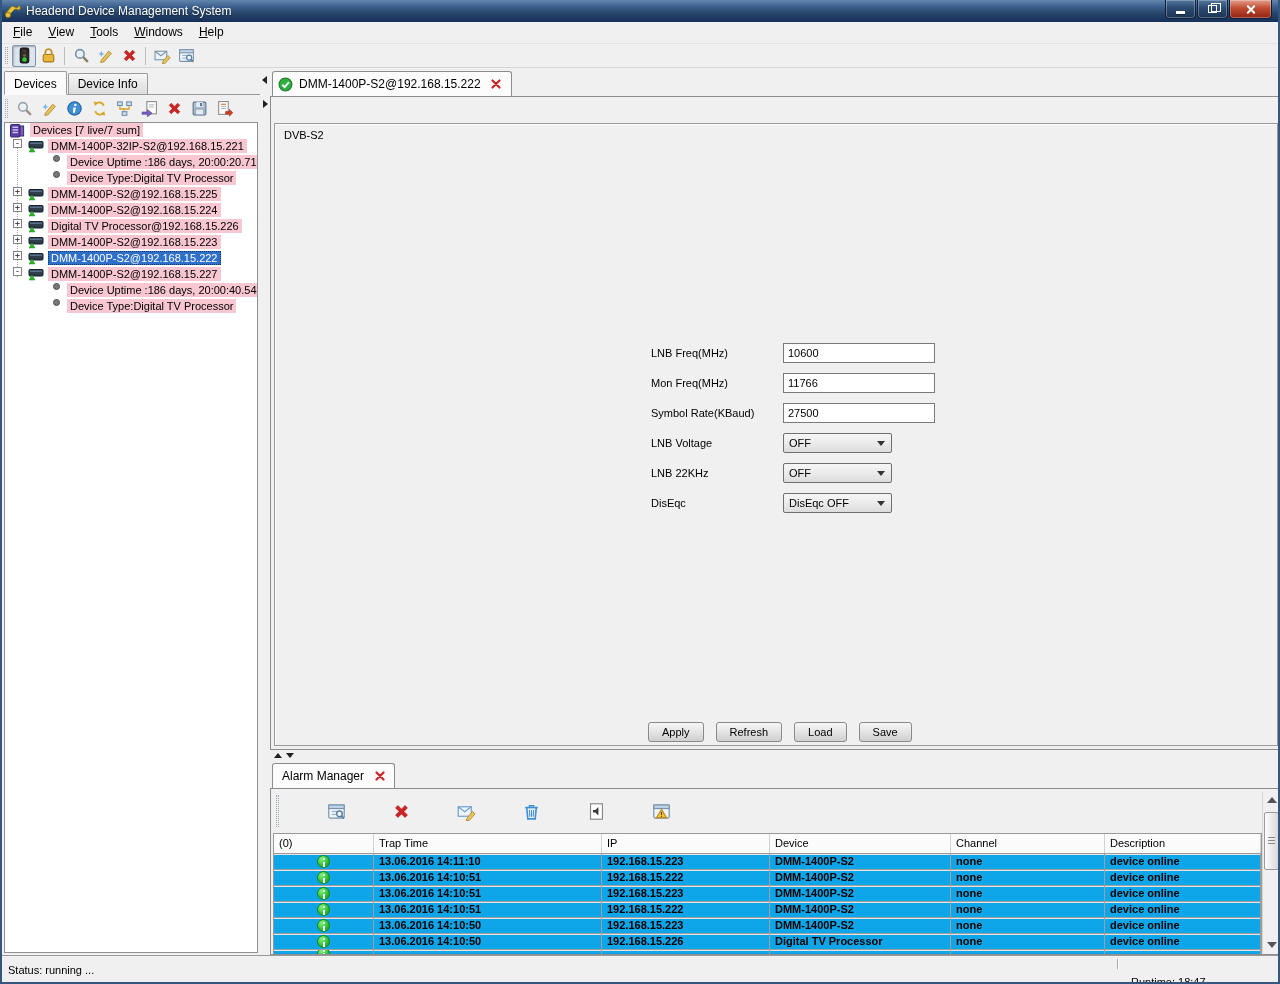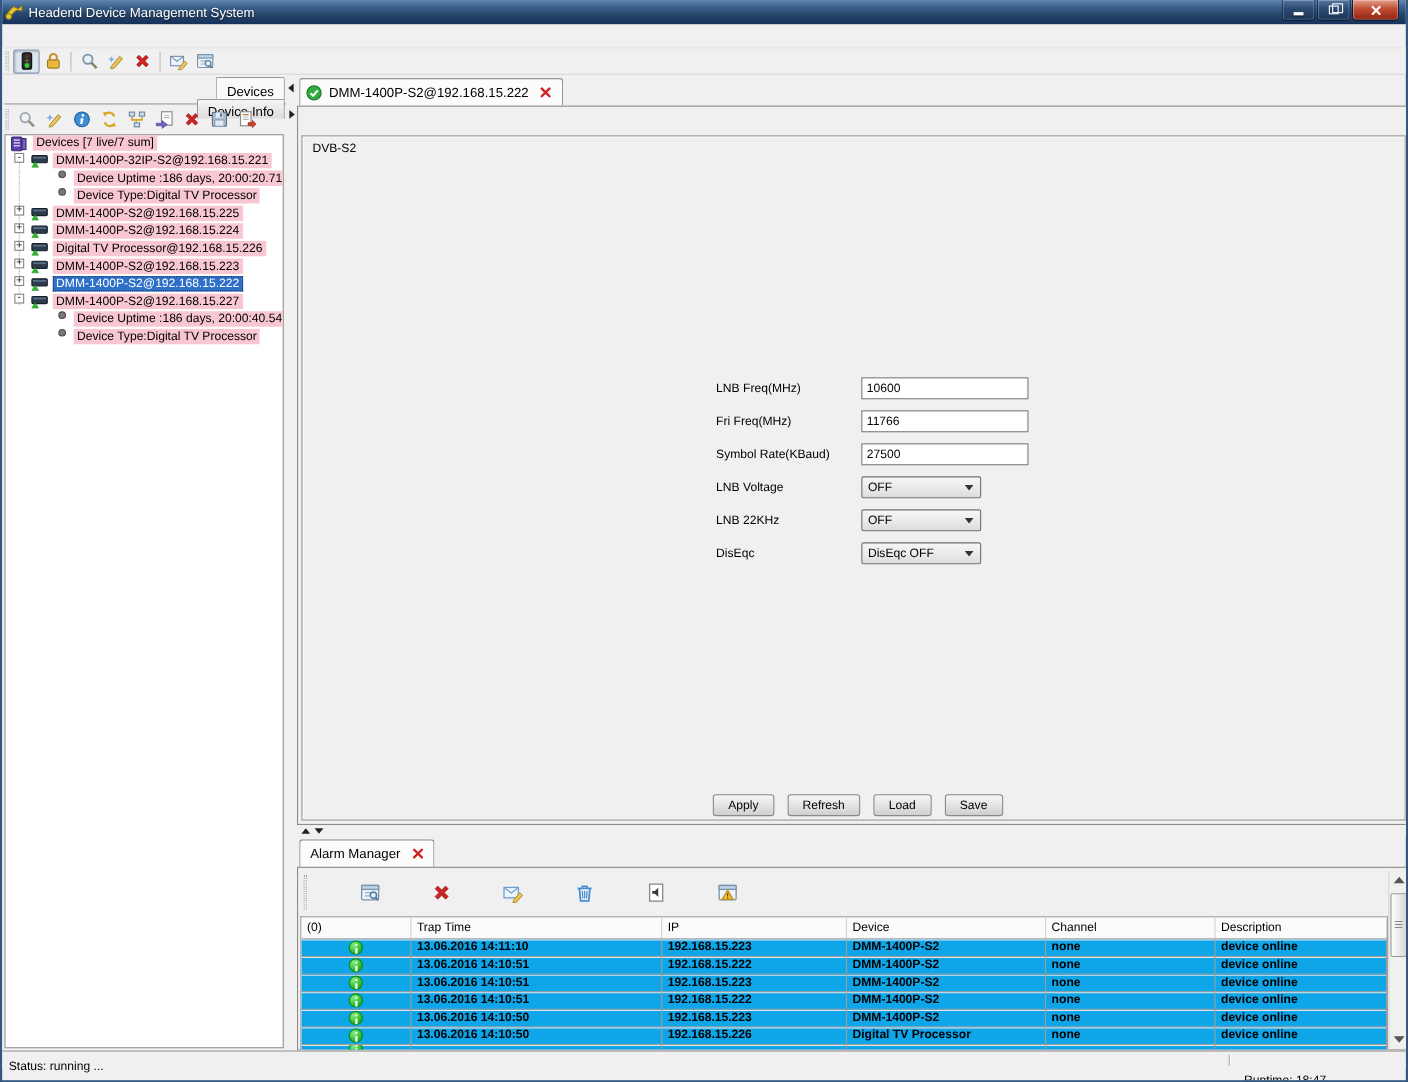--- a/index.html
+++ b/index.html
@@ -35,21 +35,21 @@
     border-top:1px solid #e3e3e3; border-bottom:1px solid #d7d7d7; display:flex; align-items:center; }
   .grip { width:3px; align-self:stretch; margin:3px 4px 3px 3px; border-left:1px dotted #9fa8b2; border-right:1px dotted #9fa8b2; }
   .tbtn { width:24px; height:22px; display:flex; align-items:center; justify-content:center; }
   .tbtn.pressed { border:1px solid #8096ad; border-radius:2px; background:#dce6f0; box-shadow:inset 1px 1px 2px rgba(0,0,0,.25); }
   .tsep { width:1px; height:18px; background:#bcbcbc; margin:0 4px; }
   .tbtn svg { width:17px; height:17px; }
 
   
   .left-panel { position:absolute; left:0; top:68px; width:258px; height:887px; background:#f0f0f0; }
   .lp-tabs { position:absolute; top:2px; left:2px; right:0; height:25px; display:flex; align-items:flex-end;
-    border-bottom:1px solid #9a9a9a;flex-direction:column; }
+    border-bottom:1px solid #9a9a9a; }
   .lp-tab { height:21px; padding:3px 9px 0; border:1px solid #9a9a9a; border-bottom:none;
     background:linear-gradient(#f6f6f6,#dcdcdc); border-radius:2px 2px 0 0; margin-right:1px; font-size:12px; }
   .lp-tab.active { height:24px; background:#fafafa; margin-bottom:-1px; border-bottom:1px solid #fafafa; padding-top:5px; }
   .lp-toolbar { position:absolute; top:28px; left:0; right:0; height:25px; display:flex; align-items:center; }
   .lp-toolbar .tbtn { width:25px; }
   .tree { position:absolute; left:2px; top:54px; width:254px; bottom:2px; background:#fff;
     border:1px solid #8f8f8f; font-size:11px; overflow:hidden; }
   .trow { position:relative; height:16px; display:flex; align-items:flex-start; white-space:nowrap; }
   .hl { background:#f8c7d2; padding:1px 3px; }
   .trow.selected .hl { background:#2e6fc9; color:#fff; outline:1px dotted #14355f; outline-offset:-1px; }
@@ -151,20 +151,27 @@
         </div>
       <div class="wbtn">
           <span class="glyph-max"></span>
         </div>
       <div class="wbtn close">
           <span class="glyph-x"></span>
         </div>
     </div>
   </div>
 
+  <div class="menubar">
+    <span class="menu-item">File</span>
+    <span class="menu-item">View</span>
+    <span class="menu-item">Tools</span>
+    <span class="menu-item">Windows</span>
+    <span class="menu-item">Help</span>
+  </div>
 
   <div class="toolbar">
     <div class="grip"></div>
     <div class="tbtn pressed">
       <svg viewBox="0 0 16 16">
           <rect x="4" y="1" width="8" height="14" rx="2" fill="#2b2b2b" stroke="#111"></rect>
           <circle cx="8" cy="4" r="1.5" fill="#5a3434"></circle>
           <circle cx="8" cy="7.8" r="1.5" fill="#6a5a34"></circle>
           <circle cx="8" cy="11.8" r="2.1" fill="#35cc35"></circle>
         </svg>
@@ -402,21 +409,21 @@
     </div>
     <div class="main-content">
       <div class="tab-page">
         <span class="group-label">DVB-S2</span>
 
         <div class="frow" style="top:219px">
           <span class="flabel">LNB Freq(MHz)</span>
           <input class="field-text" value="10600" style="">
         </div>
         <div class="frow" style="top:249px">
-          <span class="flabel">Fri Freq(MHz)</span>
+          <span class="flabel">Mon Freq(MHz)</span>
           <input class="field-text" value="11766" style="">
         </div>
         <div class="frow" style="top:279px">
           <span class="flabel">Symbol Rate(KBaud)</span>
           <input class="field-text" value="27500" style="">
         </div>
         <div class="frow" style="top:309px">
           <span class="flabel">LNB Voltage</span>
           <div class="field-select">
             <span>OFF</span>

